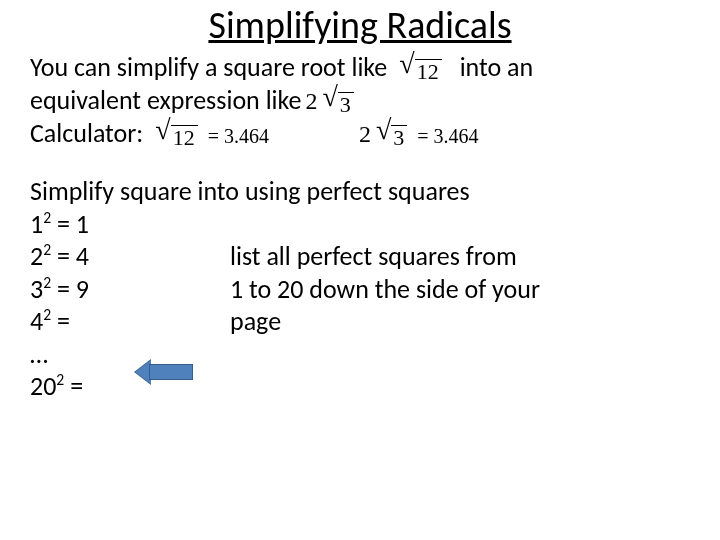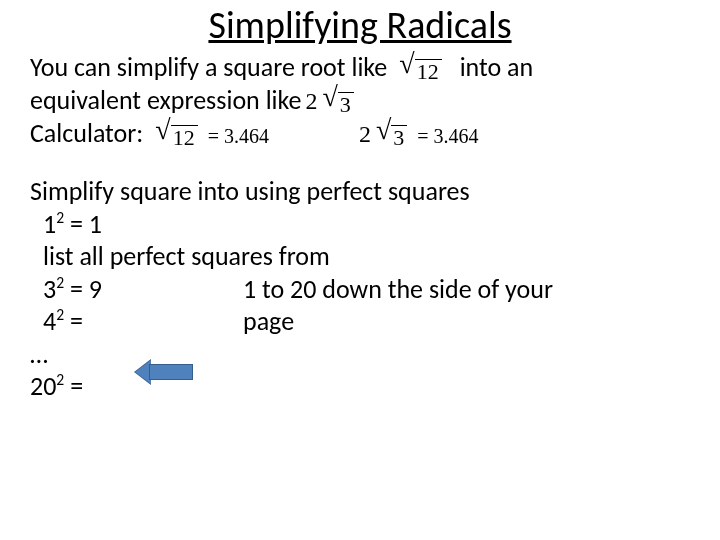--- a/index.html
+++ b/index.html
@@ -57,21 +57,20 @@
       font-family: 'Times New Roman', serif;
       font-size: 24px;
       margin-right: 1px;
     }
     sup {
       font-size: 60%;
       vertical-align: super;
     }
     .column-row {
       display: flex;
-      margin-left: 13px;
     }
     .left-col {
       width: 200px;
     }
     .right-col {
       flex: 1;
     }
     .arrow {
       position: absolute;
       left: 135px;
@@ -162,20 +161,23 @@
 
     <div>Simplify square into using perfect squares</div>
 
     <div class="column-row">
       <div class="left-col">
         <span>1</span><sup>2</sup><span> = 1</span>
       </div>
     </div>
 
     <div class="column-row">
+      <div class="left-col">
+        <span>2</span><sup>2</sup><span> = 4</span>
+      </div>
       <div class="right-col">list all perfect squares from</div>
     </div>
 
     <div class="column-row">
       <div class="left-col">
         <span>3</span><sup>2</sup><span> = 9</span>
       </div>
       <div class="right-col">1 to 20 down the side of your</div>
     </div>
 

